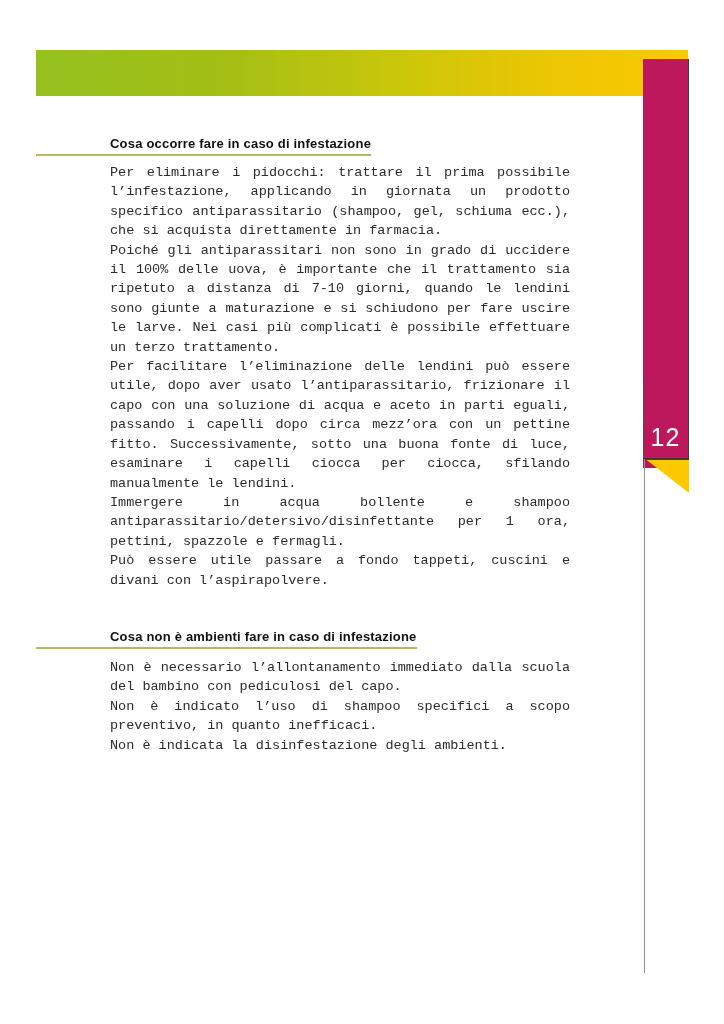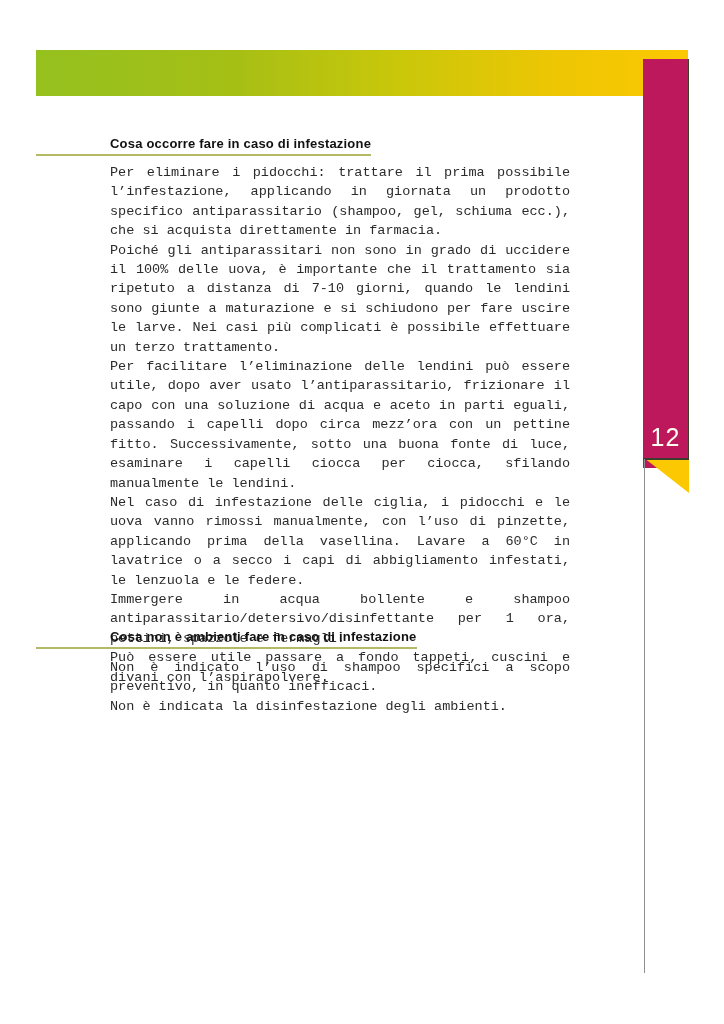--- a/index.html
+++ b/index.html
@@ -130,27 +130,27 @@
   <div class="page-edge-line"></div>
 
   <div class="heading-wrap heading1-wrap">
     <h2>Cosa occorre fare in caso di infestazione</h2>
   </div>
 
   <div class="body-block body1">
     <p>Per eliminare i pidocchi: trattare il prima possibile l’infestazione, applicando in giornata un prodotto specifico antiparassitario (shampoo, gel, schiuma ecc.), che si acquista direttamente in farmacia.</p>
     <p>Poiché gli antiparassitari non sono in grado di uccidere il 100% delle uova, è importante che il trattamento sia ripetuto a distanza di 7-10 giorni, quando le lendini sono giunte a maturazione e si schiudono per fare uscire le larve. Nei casi più complicati è possibile effettuare un terzo trattamento.</p>
     <p>Per facilitare l’eliminazione delle lendini può essere utile, dopo aver usato l’antiparassitario, frizionare il capo con una soluzione di acqua e aceto in parti eguali, passando i capelli dopo circa mezz’ora con un pettine fitto. Successivamente, sotto una buona fonte di luce, esaminare i capelli ciocca per ciocca, sfilando manualmente le lendini.</p>
-    <p>Nel caso di infestazione delle ciglia, i pidocchi e le uova vanno rimossi manualmente, con l’uso di pinzette, applicando prima della vasellina. Lavare a 60°C in lavatrice o a secco i capi di abbigliamento infestati, le lenzuola e le federe.</p>
     <p>Immergere in acqua bollente e shampoo antiparassitario/detersivo/disinfettante per 1 ora, pettini, spazzole e fermagli.</p>
     <p>Può essere utile passare a fondo tappeti, cuscini e divani con l’aspirapolvere.</p>
   </div>
 
   <div class="heading-wrap heading2-wrap">
     <h2>Cosa non è ambienti fare in caso di infestazione</h2>
   </div>
 
   <div class="body-block body2">
+    <p>Non è necessario l’allontanamento immediato dalla scuola del bambino con pediculosi del capo.</p>
     <p>Non è indicato l’uso di shampoo specifici a scopo preventivo, in quanto inefficaci.</p>
     <p>Non è indicata la disinfestazione degli ambienti.</p>
   </div>
 
 </div>
 
 </body></html>

